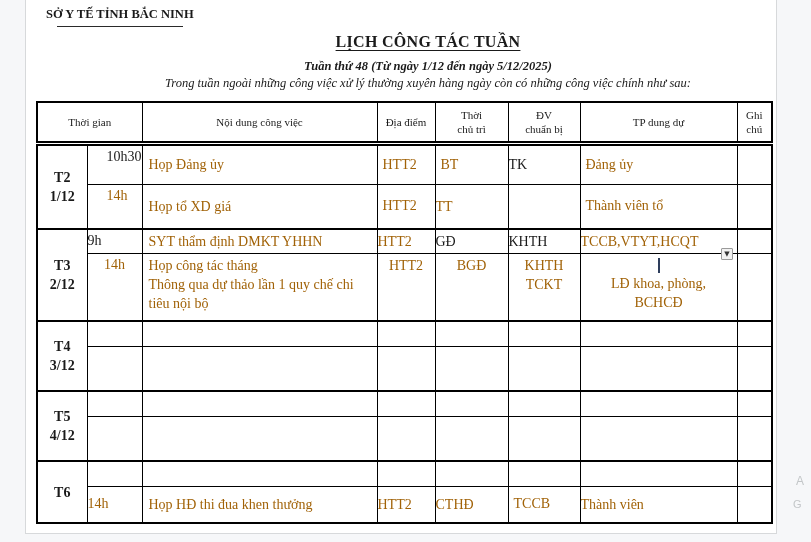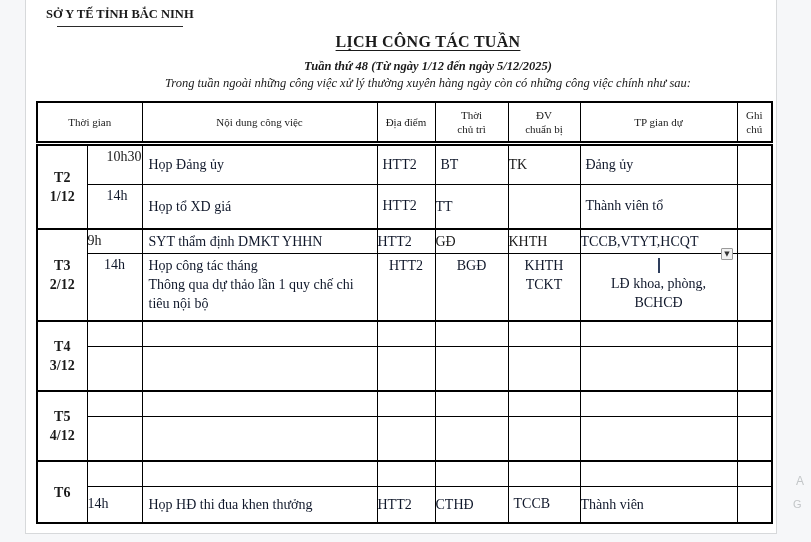--- a/index.html
+++ b/index.html
@@ -42,21 +42,21 @@
   }
   .gend td { border-bottom-width:2px; }
   td.tl   { text-align:left; vertical-align:top; padding:3px 2px 0 19px; }
   td.tc   { text-align:left; vertical-align:middle; }
   td.tct  { text-align:center; vertical-align:top; padding-top:3px; }
   td.work { text-align:left; vertical-align:middle; padding-left:6px; line-height:19px; }
   td.workt{ vertical-align:top; padding-top:2px; }
   td.c    { text-align:left; vertical-align:middle; line-height:19px; }
   td.ct   { text-align:center; vertical-align:top; padding-top:2px; line-height:19px; }
   td.lft  { text-align:left; vertical-align:middle; padding-left:5px; }
-  .navy { color:#0f172a; }
+  .navy { color:#a16207; }
   .dark { color:#1a1a1a; }
   .h39{height:39px} .h45{height:45px} .h24{height:24px} .h68{height:68px}
   .h25{height:25px} .h37{height:37px}
   
   .caret { display:block; width:2px; height:15px; background:#2e3e5c; margin:2px auto 1px; }
   .dd-btn {
     position:absolute; left:695px; top:255px; width:12px; height:12px;
     background:#f1f1f1; border:1px solid #9a9a9a; border-radius:1px;
     font-size:7px; line-height:10px; text-align:center; color:#333;
     font-family:"DejaVu Sans",sans-serif; cursor:pointer;
@@ -98,21 +98,21 @@
       <td>Nội dung công việc</td>
       <td>Địa điểm</td>
       <td>
         <div>Thời</div>
         <div>chủ trì</div>
       </td>
       <td>
         <div>ĐV</div>
         <div>chuẩn bị</div>
       </td>
-      <td>TP gian dự</td>
+      <td>TP dung dự</td>
       <td>
         <div>Ghi</div>
         <div>chú</div>
       </td>
     </tr>
   </tbody>
     </table>
 
   <table class="tbl-body">
     <colgroup>

